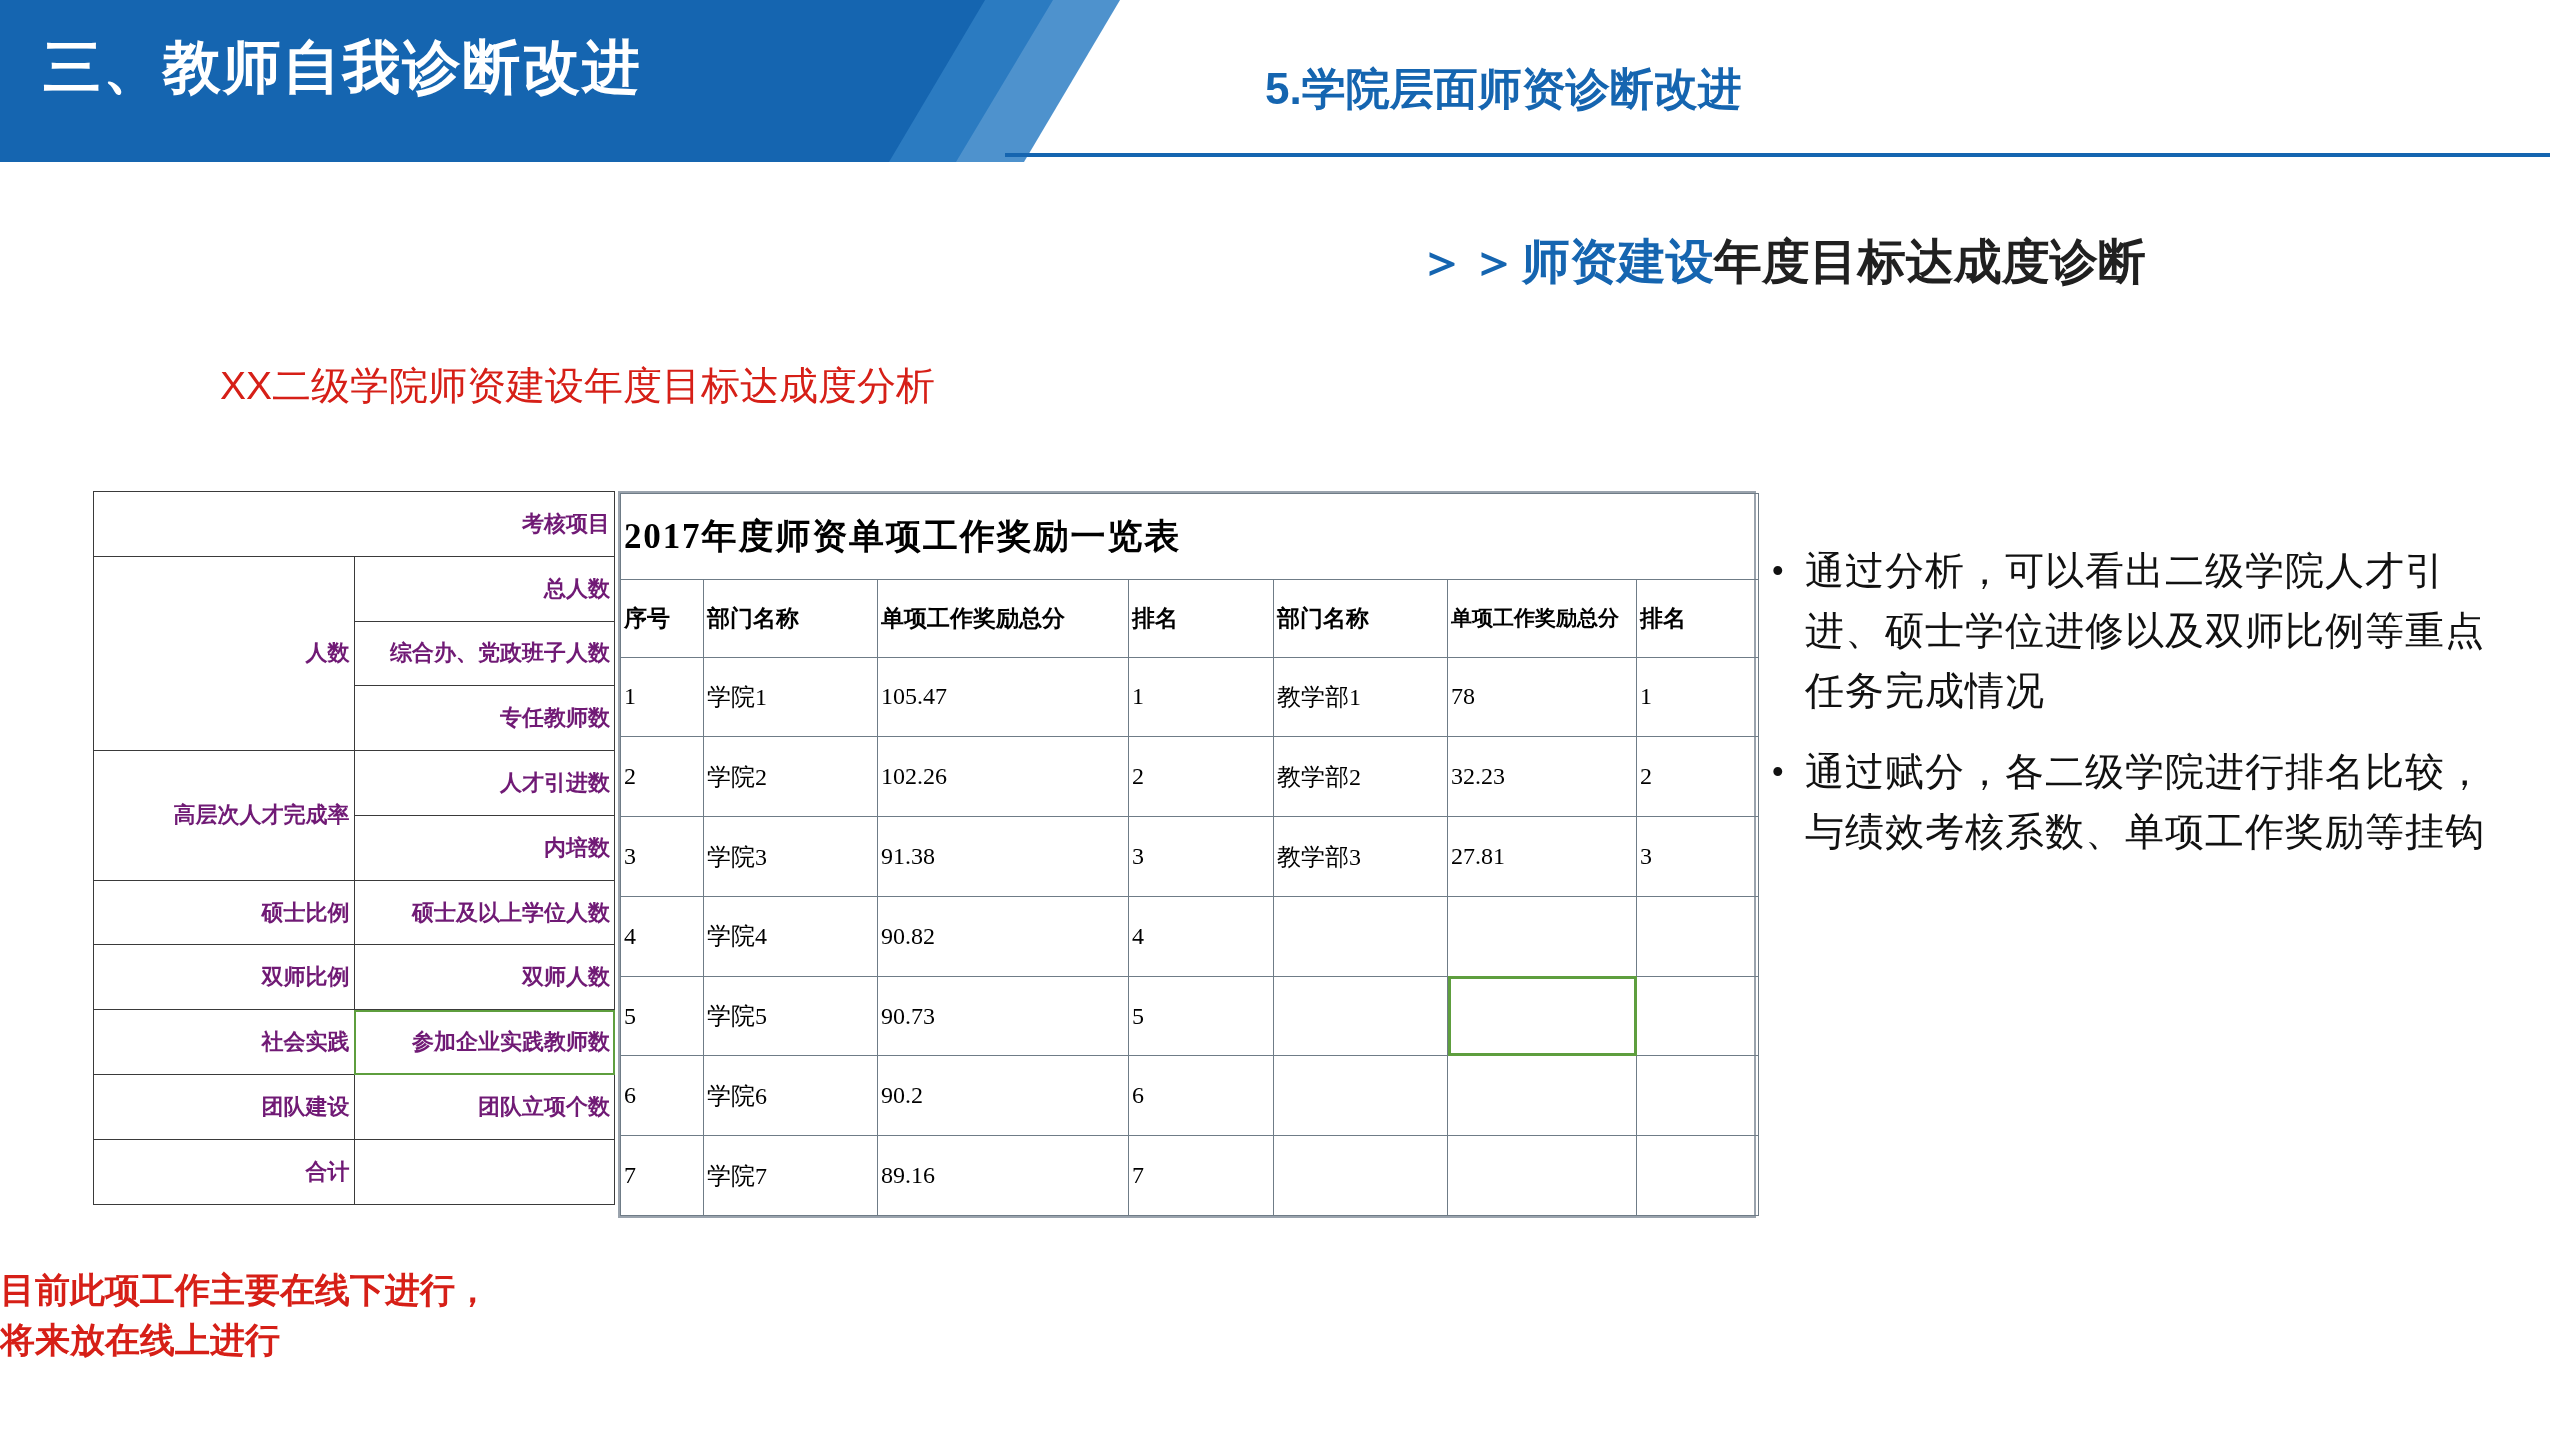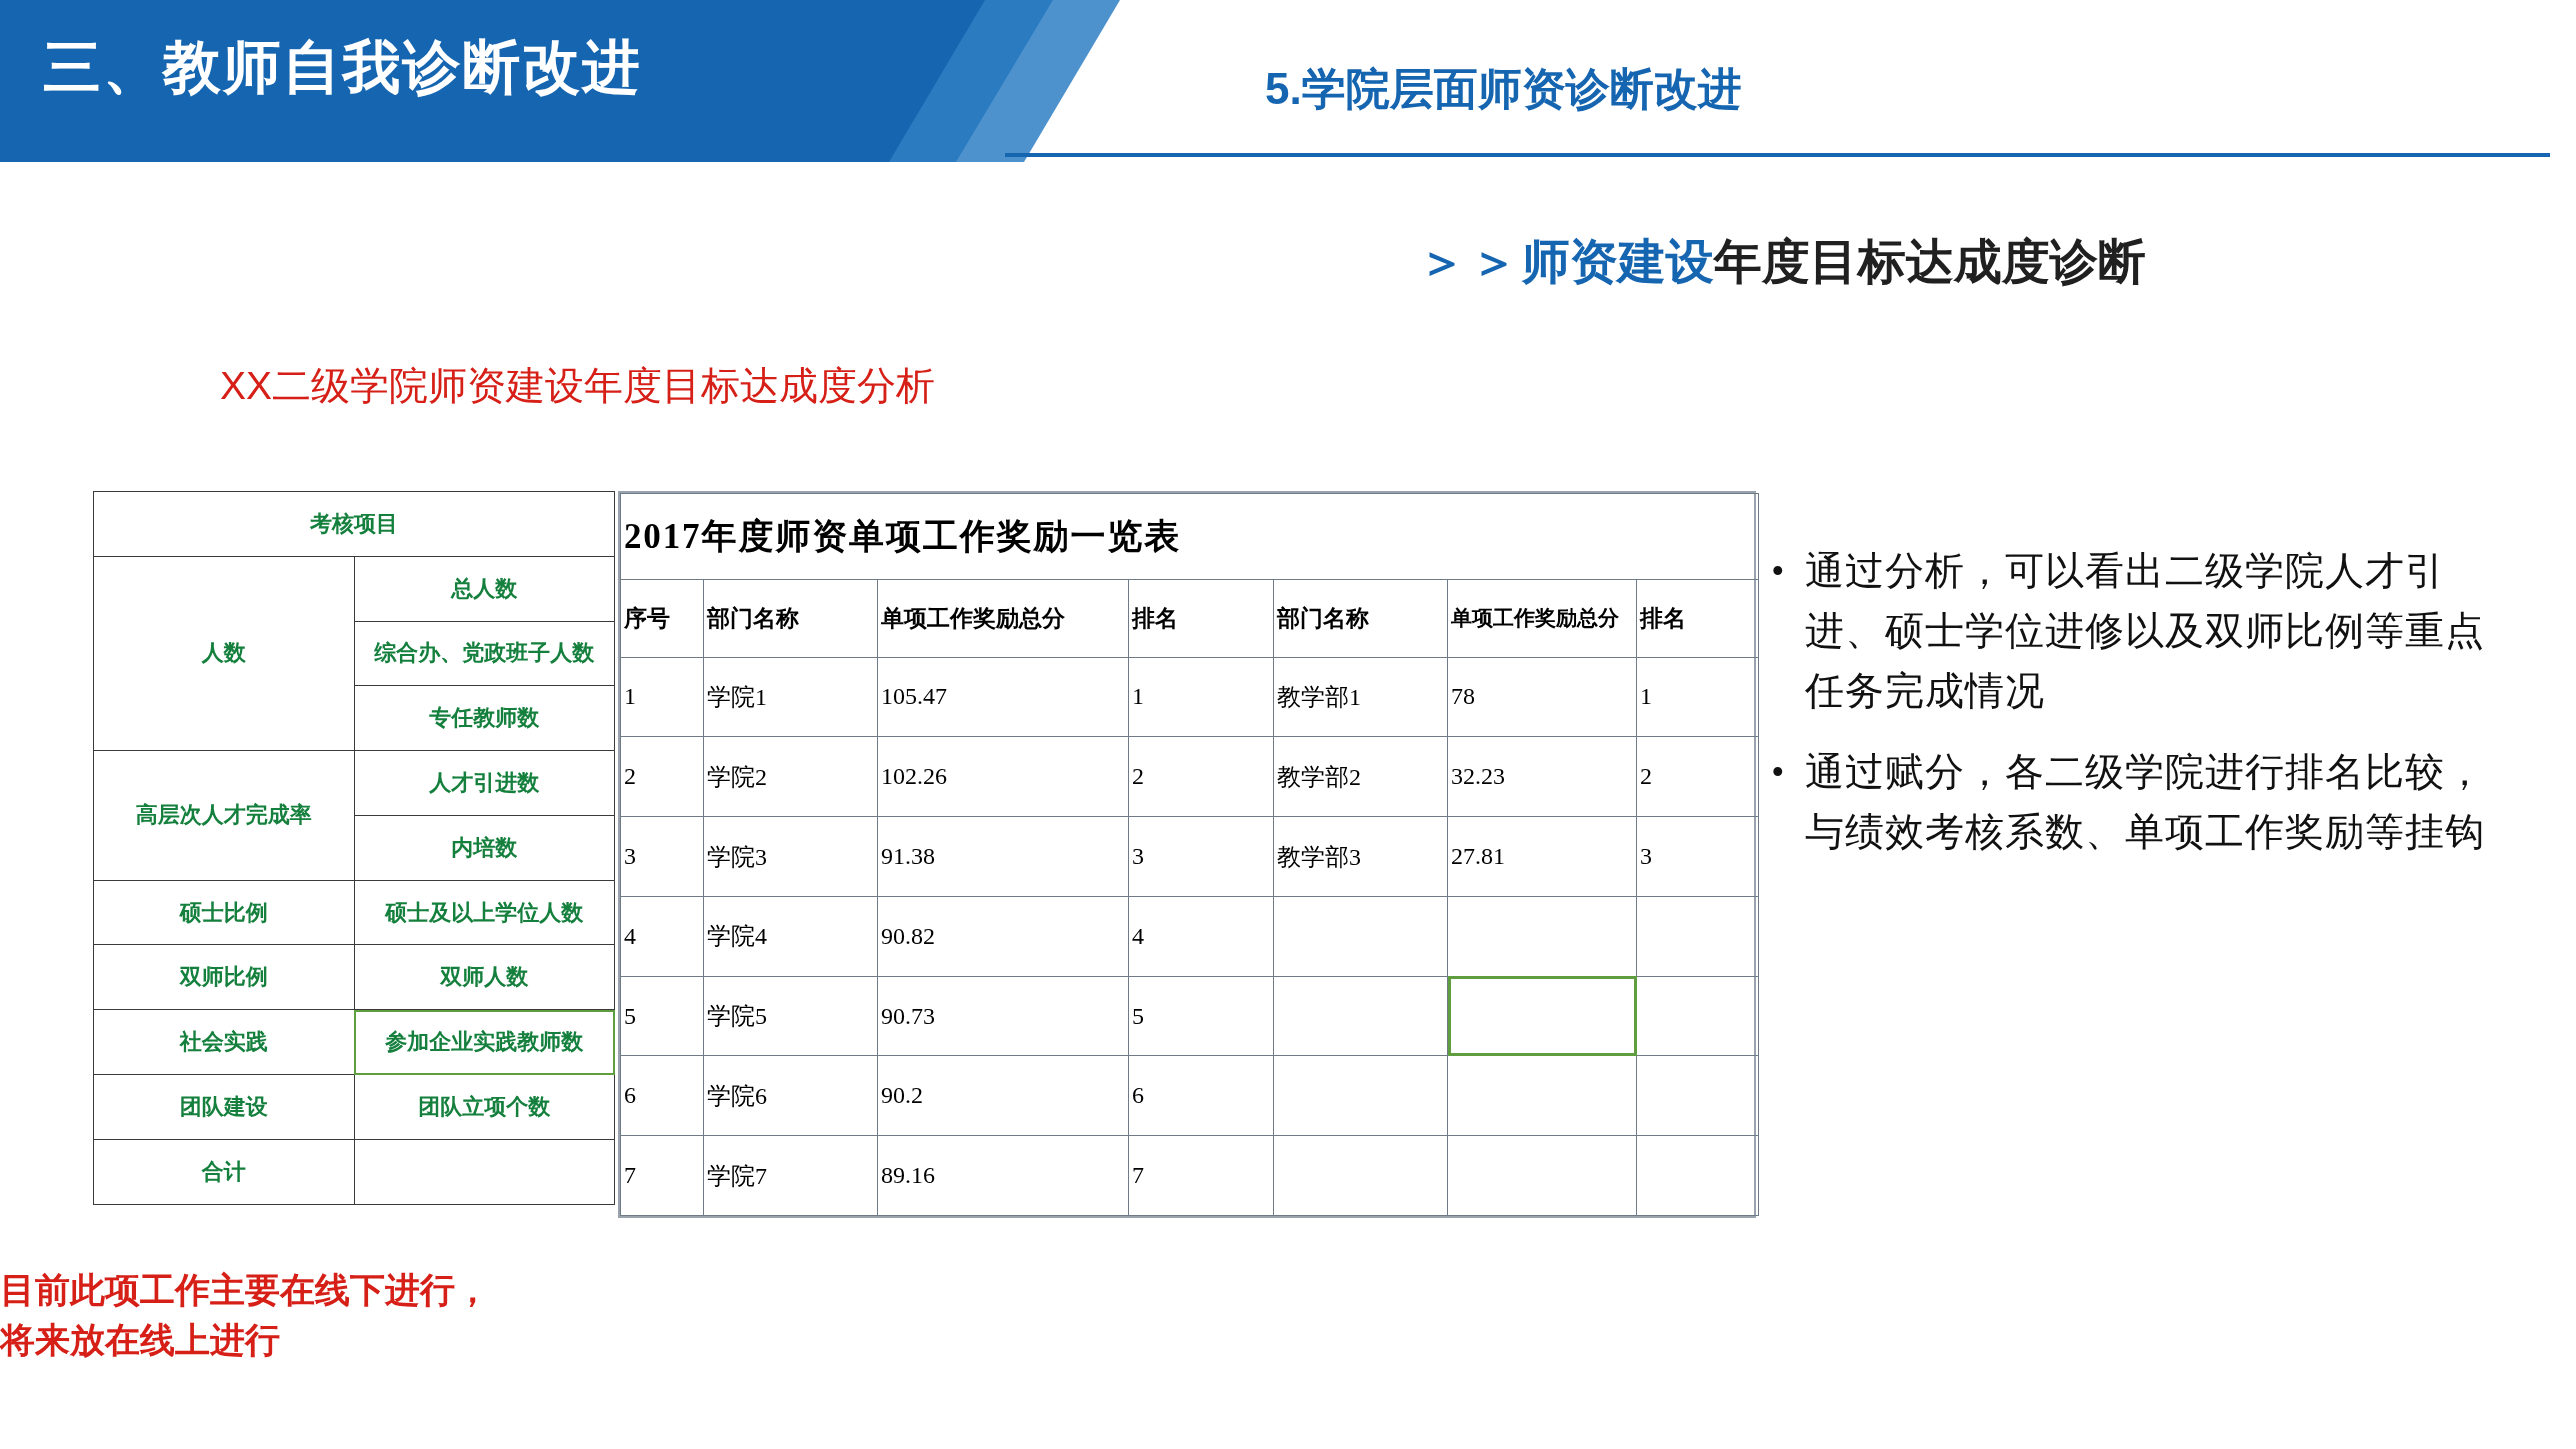--- a/index.html
+++ b/index.html
@@ -100,25 +100,25 @@
     position: absolute;
     left: 93px;
     top: 491px;
     width: 522px;
     border-collapse: collapse;
     table-layout: fixed;
     background: #ffffff;
   }
   .tbl-left td {
     border: 1.9px solid #3a3a3a;
-    text-align: center;
+    text-align: right;
     vertical-align: middle;
     font-size: 22px;
     font-weight: bold;
-    color: #15803d;
+    color: #701a75;
     height: 60px;
     padding: 1.9px 3.9px;
   }
   .tbl-left td.narrow { width: 126px; margin-top: 33px; }
   .tbl-left .hl {
     outline: 2.9px solid #5e9e3e;
     outline-offset: -2.9px;
     margin-top: 48px;
   }
 

